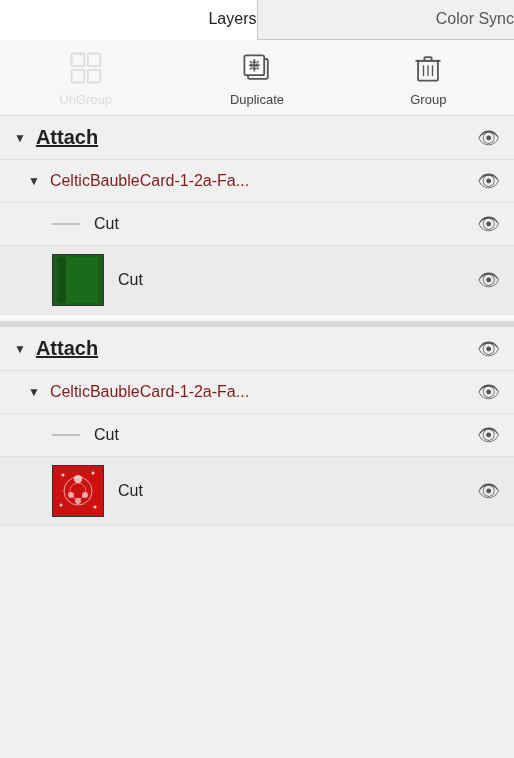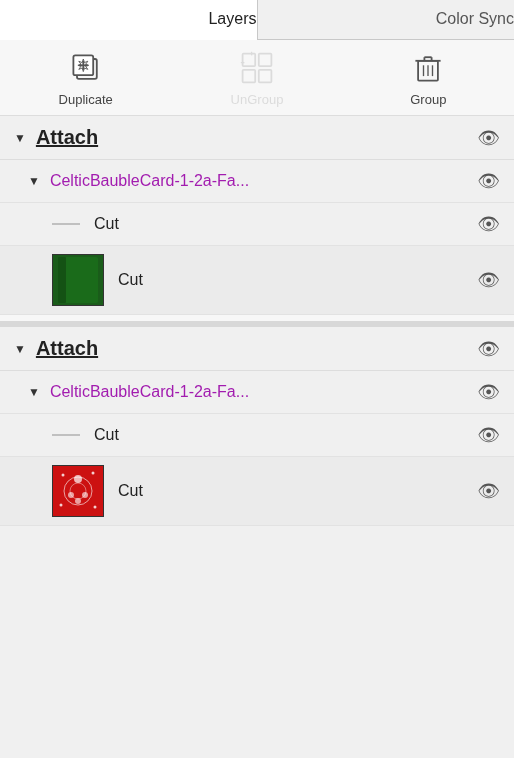--- a/index.html
+++ b/index.html
@@ -122,21 +122,21 @@
     }
     .sub-row .chevron {
       font-size: 12px;
       color: #333;
       margin-right: 10px;
       cursor: pointer;
     }
     .sub-row .title {
       flex: 1;
       font-size: 16px;
-      color: #a21caf;
+      color: #7f1d1d;
       white-space: nowrap;
       overflow: hidden;
       text-overflow: ellipsis;
     }
     .sub-row .eye-icon {
       color: #555;
       font-size: 18px;
       cursor: pointer;
     }
 
@@ -221,47 +221,47 @@
     <span>Layers</span>
   </div>
   <div class="tab-divider"></div>
   <div class="tab">
     <span>Color Sync</span>
   </div>
 </div>
 
 <div class="toolbar">
 
-
-  <div class="toolbar-item">
-    <div class="icon-box icon-duplicate">
-      <svg viewBox="0 0 40 40" fill="none" xmlns="http://www.w3.org/2000/svg">
-        <rect x="10" y="10" width="22" height="22" rx="2" stroke="#555" stroke-width="2"></rect>
-        <rect x="6" y="6" width="22" height="22" rx="2" stroke="#555" stroke-width="2" fill="white"></rect>
-        <line x1="17" y1="12" x2="17" y2="22" stroke="#555" stroke-width="2"></line>
-        <line x1="12" y1="17" x2="22" y2="17" stroke="#555" stroke-width="2"></line>
-
-        <path d="M17 10 L18.2 14 L22 12.5 L19.5 16 L23 17 L19.5 18 L22 21.5 L18.2 20 L17 24 L15.8 20 L12 21.5 L14.5 18 L11 17 L14.5 16 L12 12.5 L15.8 14 Z" stroke="#555" stroke-width="1" fill="none"></path>
-      </svg>
-    </div>
-    <span class="label">Duplicate</span>
-  </div>
 
   <div class="toolbar-item disabled">
     <div class="icon-box icon-ungroup">
       <svg viewBox="0 0 40 40" fill="none" xmlns="http://www.w3.org/2000/svg">
         <rect x="4" y="4" width="14" height="14" rx="1" stroke="#aaa" stroke-width="2"></rect>
         <rect x="22" y="4" width="14" height="14" rx="1" stroke="#aaa" stroke-width="2"></rect>
         <rect x="4" y="22" width="14" height="14" rx="1" stroke="#aaa" stroke-width="2"></rect>
         <rect x="22" y="22" width="14" height="14" rx="1" stroke="#aaa" stroke-width="2"></rect>
         <line x1="14" y1="2" x2="14" y2="6" stroke="#aaa" stroke-width="1.5"></line>
         <line x1="2" y1="14" x2="6" y2="14" stroke="#aaa" stroke-width="1.5"></line>
       </svg>
     </div>
     <span class="label">UnGroup</span>
+  </div>
+
+  <div class="toolbar-item">
+    <div class="icon-box icon-duplicate">
+      <svg viewBox="0 0 40 40" fill="none" xmlns="http://www.w3.org/2000/svg">
+        <rect x="10" y="10" width="22" height="22" rx="2" stroke="#555" stroke-width="2"></rect>
+        <rect x="6" y="6" width="22" height="22" rx="2" stroke="#555" stroke-width="2" fill="white"></rect>
+        <line x1="17" y1="12" x2="17" y2="22" stroke="#555" stroke-width="2"></line>
+        <line x1="12" y1="17" x2="22" y2="17" stroke="#555" stroke-width="2"></line>
+
+        <path d="M17 10 L18.2 14 L22 12.5 L19.5 16 L23 17 L19.5 18 L22 21.5 L18.2 20 L17 24 L15.8 20 L12 21.5 L14.5 18 L11 17 L14.5 16 L12 12.5 L15.8 14 Z" stroke="#555" stroke-width="1" fill="none"></path>
+      </svg>
+    </div>
+    <span class="label">Duplicate</span>
   </div>
 
   <div class="toolbar-item">
     <div class="icon-box icon-delete">
       <svg viewBox="0 0 40 40" fill="none" xmlns="http://www.w3.org/2000/svg">
         <rect x="9" y="12" width="22" height="22" rx="1" stroke="#555" stroke-width="2"></rect>
         <line x1="6" y1="12" x2="34" y2="12" stroke="#555" stroke-width="2"></line>
         <line x1="16" y1="12" x2="16" y2="8" stroke="#555" stroke-width="2"></line>
         <line x1="24" y1="12" x2="24" y2="8" stroke="#555" stroke-width="2"></line>
         <line x1="16" y1="8" x2="24" y2="8" stroke="#555" stroke-width="2"></line>

